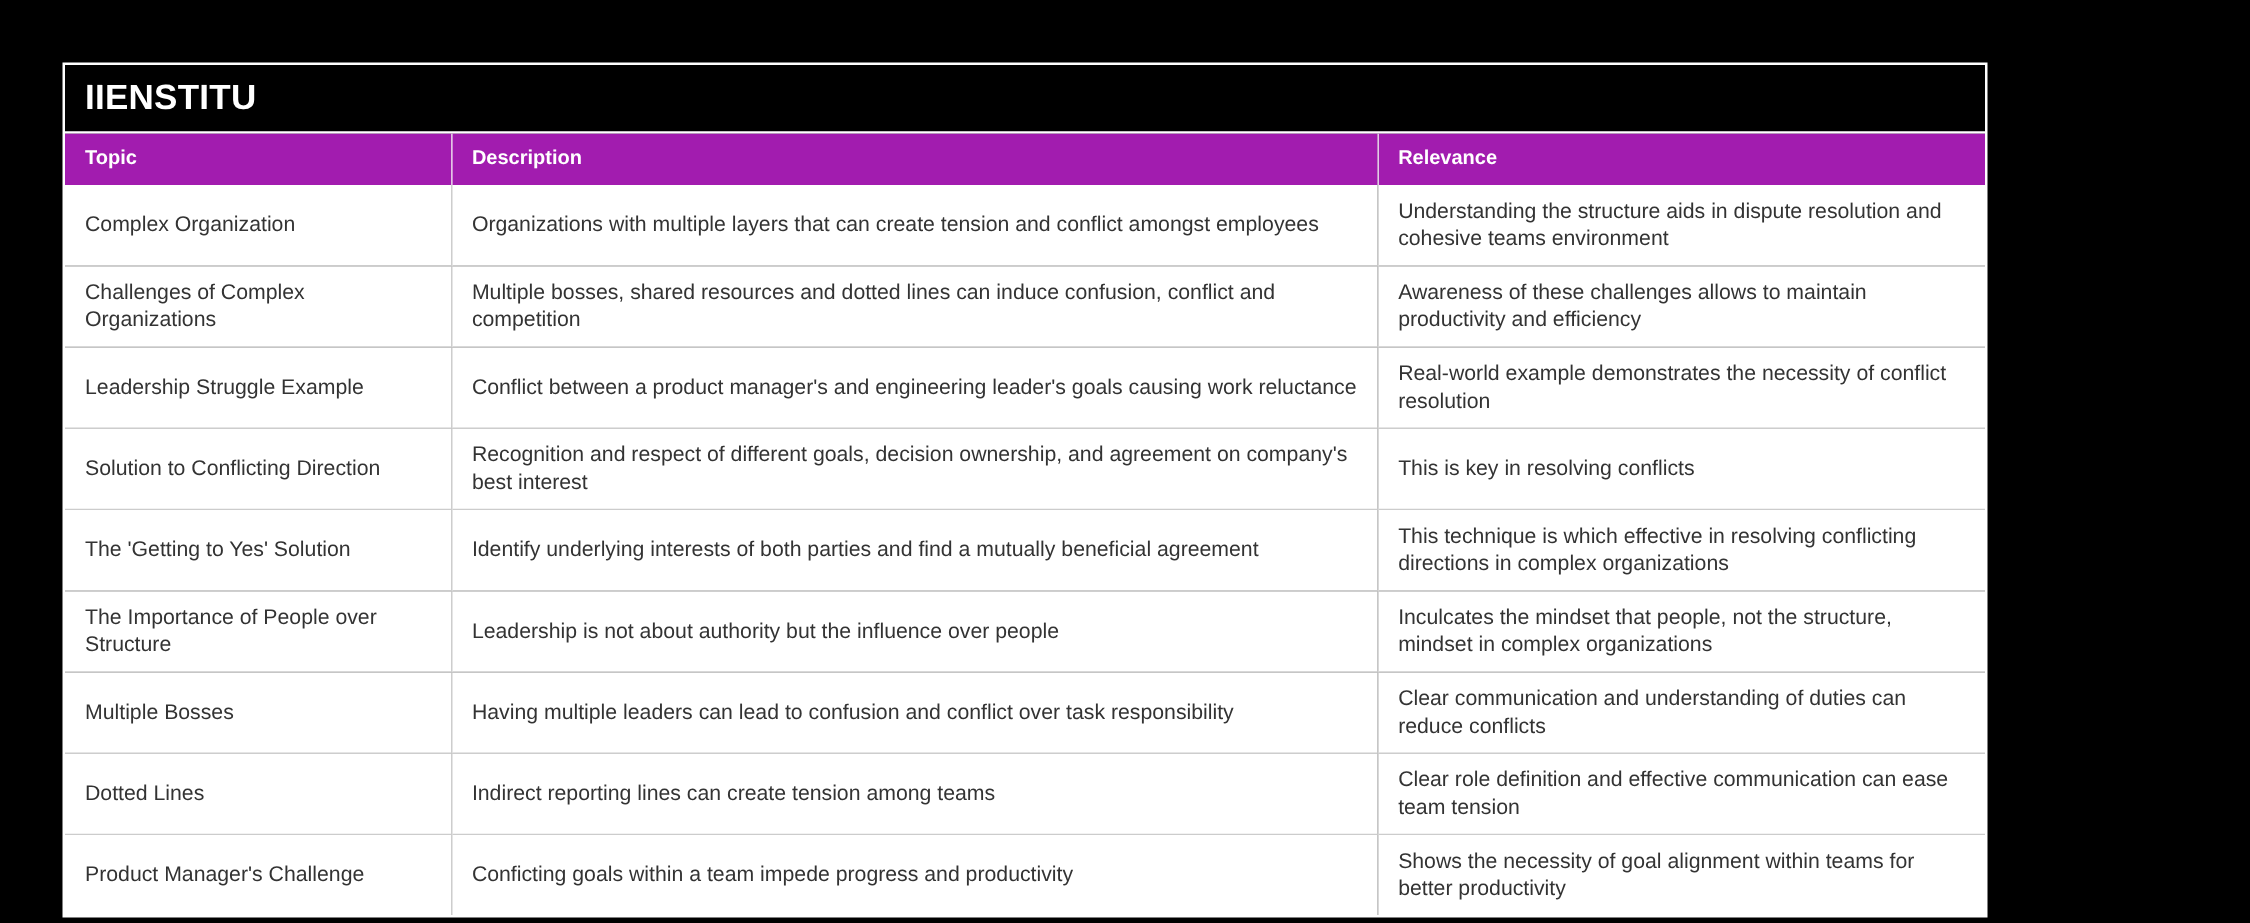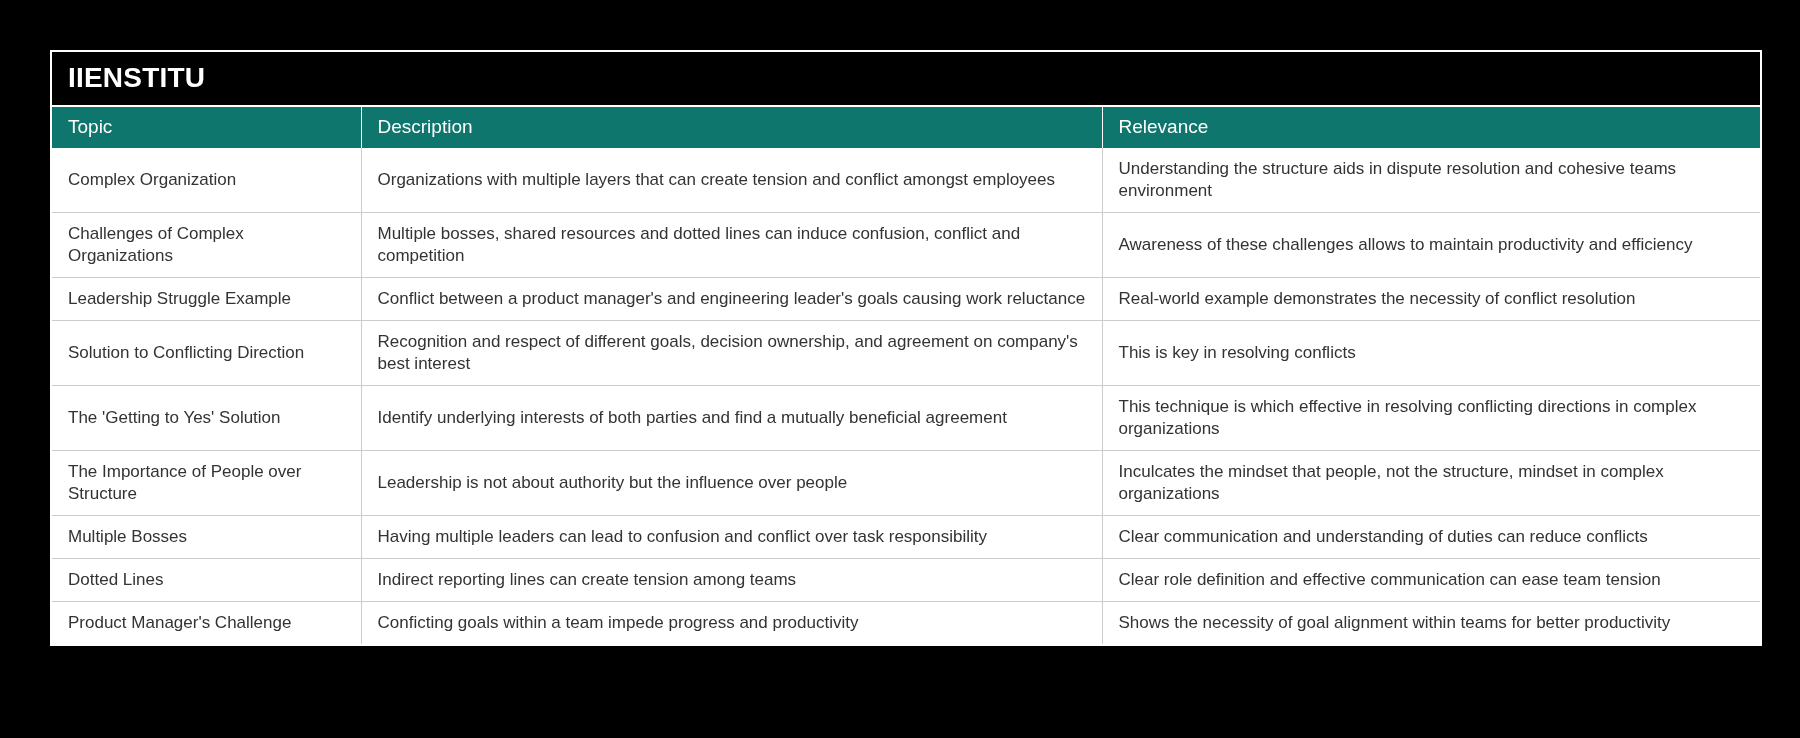--- a/index.html
+++ b/index.html
@@ -14,21 +14,21 @@
   .stage {
     position: relative;
     width: 1800px;
     height: 738px;
     background: #000000;
   }
   .card {
     position: absolute;
     left: 50px;
     top: 50px;
-    width: 1712px;
+    width: 1540px;
     box-sizing: border-box;
     border: 2px solid #ffffff;
     background: #000000;
   }
   .card-title {
     color: #ffffff;
     font-size: 28px;
     font-weight: 700;
     line-height: 32px;
     padding: 10px 14px 11px 16px;
@@ -36,25 +36,25 @@
     letter-spacing: 0.2px;
   }
   table.data-table {
     width: 100%;
     border-collapse: collapse;
     table-layout: fixed;
   }
   table.data-table col.c1 { width: 309px; }
   table.data-table col.c2 { width: 741px; }
   table.data-table thead th {
-    background: #0f766e;
+    background: #a21caf;
     color: #ffffff;
     text-align: left;
-    font-size: 19px;
-    font-weight: 400;
+    font-size: 16px;
+    font-weight: 700;
     line-height: 22px;
     padding: 9px 14px 10px 16px;
     border-left: 1px solid #ffffff;
   }
   table.data-table thead th:first-child { border-left: none; }
   table.data-table tbody td {
     background: #ffffff;
     color: #333333;
     font-size: 17px;
     line-height: 22px;

